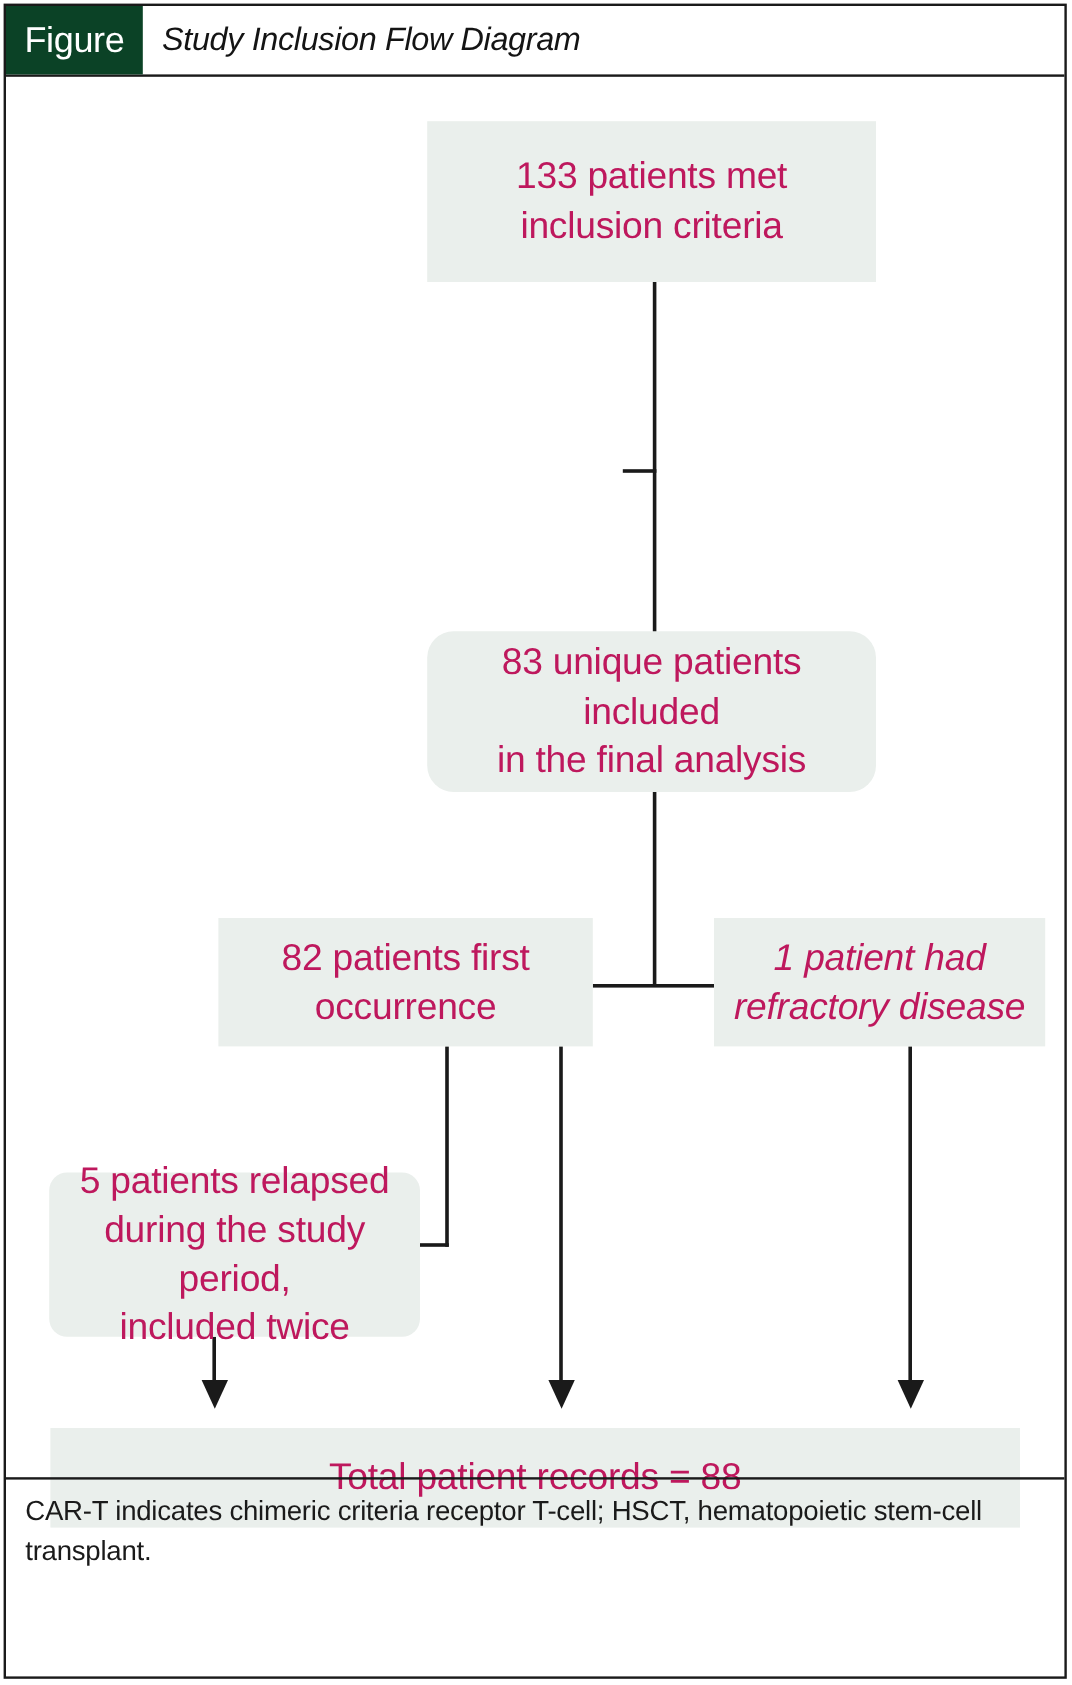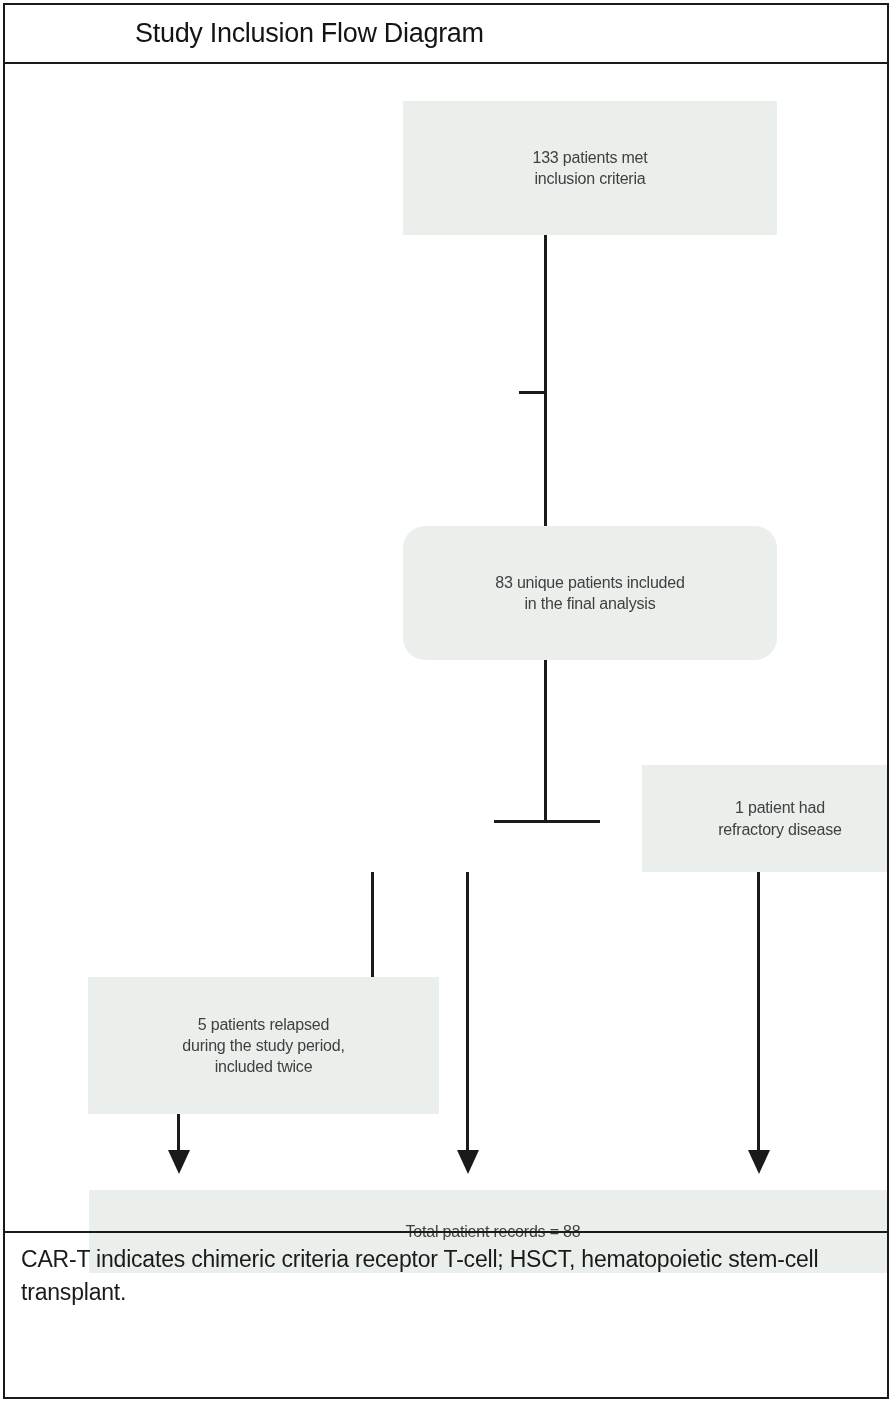--- a/index.html
+++ b/index.html
@@ -49,44 +49,44 @@
   #figure-title {
     position: absolute;
     left: 130px;
     top: 0;
     height: 57px;
     line-height: 57px;
     font-size: 27px;
     color: #141414;
     letter-spacing: -0.3px;
     white-space: nowrap;
+    font-style: italic;
   }
   
   #diagram {
     position: absolute;
     left: 0;
     top: 59px;
     width: 882px;
     height: 1226px;
     overflow: hidden;
   }
   .node {
     position: absolute;
     background: #eaefec;
     display: flex;
     align-items: center;
     justify-content: center;
     text-align: center;
-    font-size: 16px;
+    font-size: 31px;
     line-height: 1.32;
-    color: #404040;
+    color: #be185d;
     letter-spacing: -0.2px;
     box-sizing: border-box;
     padding: 4px 6px;
-    margin-left: 47px;
   }
   .node .txt { white-space: pre-line; }
   
   .conn {
     position: absolute;
     background: #1a1a1a;
   }
   .vline { width: 3px; }
   .hline { height: 3px; }
   .arrowhead {
@@ -116,20 +116,21 @@
     color: #1a1a1a;
     letter-spacing: -0.2px;
   }
 </style>
 </head>
 <body>
 
 <div id="figure-frame">
 
   <div id="figure-header">
+    <div id="figure-tag">Figure</div>
     <div id="figure-title">Study Inclusion Flow Diagram</div>
   </div>
 
   <div id="diagram">
 
     <div class="conn vline" style="left:539px; top:171px; height:292px;"></div>
 
     <div class="conn hline" style="left:514px; top:327px; width:28px;"></div>
 
     <div class="conn vline" style="left:539px; top:596px; height:162px;"></div>
@@ -152,27 +153,31 @@
       <span class="txt">133 patients met
 inclusion criteria</span>
     </div>
 
 
     <div class="node" style="left:351px; top:462px; width:374px; height:134px;border-radius:22px;">
       <span class="txt">83 unique patients included
 in the final analysis</span>
     </div>
 
+    <div class="node" style="left:177px; top:701px; width:312px; height:107px;">
+      <span class="txt">82 patients first
+occurrence</span>
+    </div>
 
-    <div class="node" style="left:590px; top:701px; width:276px; height:107px;">
+    <div class="node" style="left:590px; top:701px; width:276px; height:107px;font-style:italic;">
       <span class="txt">1 patient had
 refractory disease</span>
     </div>
 
-    <div class="node" style="left:36px; top:913px; width:351px; height:137px;">
+    <div class="node" style="left:36px; top:913px; width:309px; height:137px;border-radius:15px;">
       <span class="txt">5 patients relapsed
 during the study period,
 included twice</span>
     </div>
 
     <div class="node" style="left:37px; top:1126px; width:808px; height:83px;">
       <span class="txt">Total patient records = 88</span>
     </div>
 
   </div>

